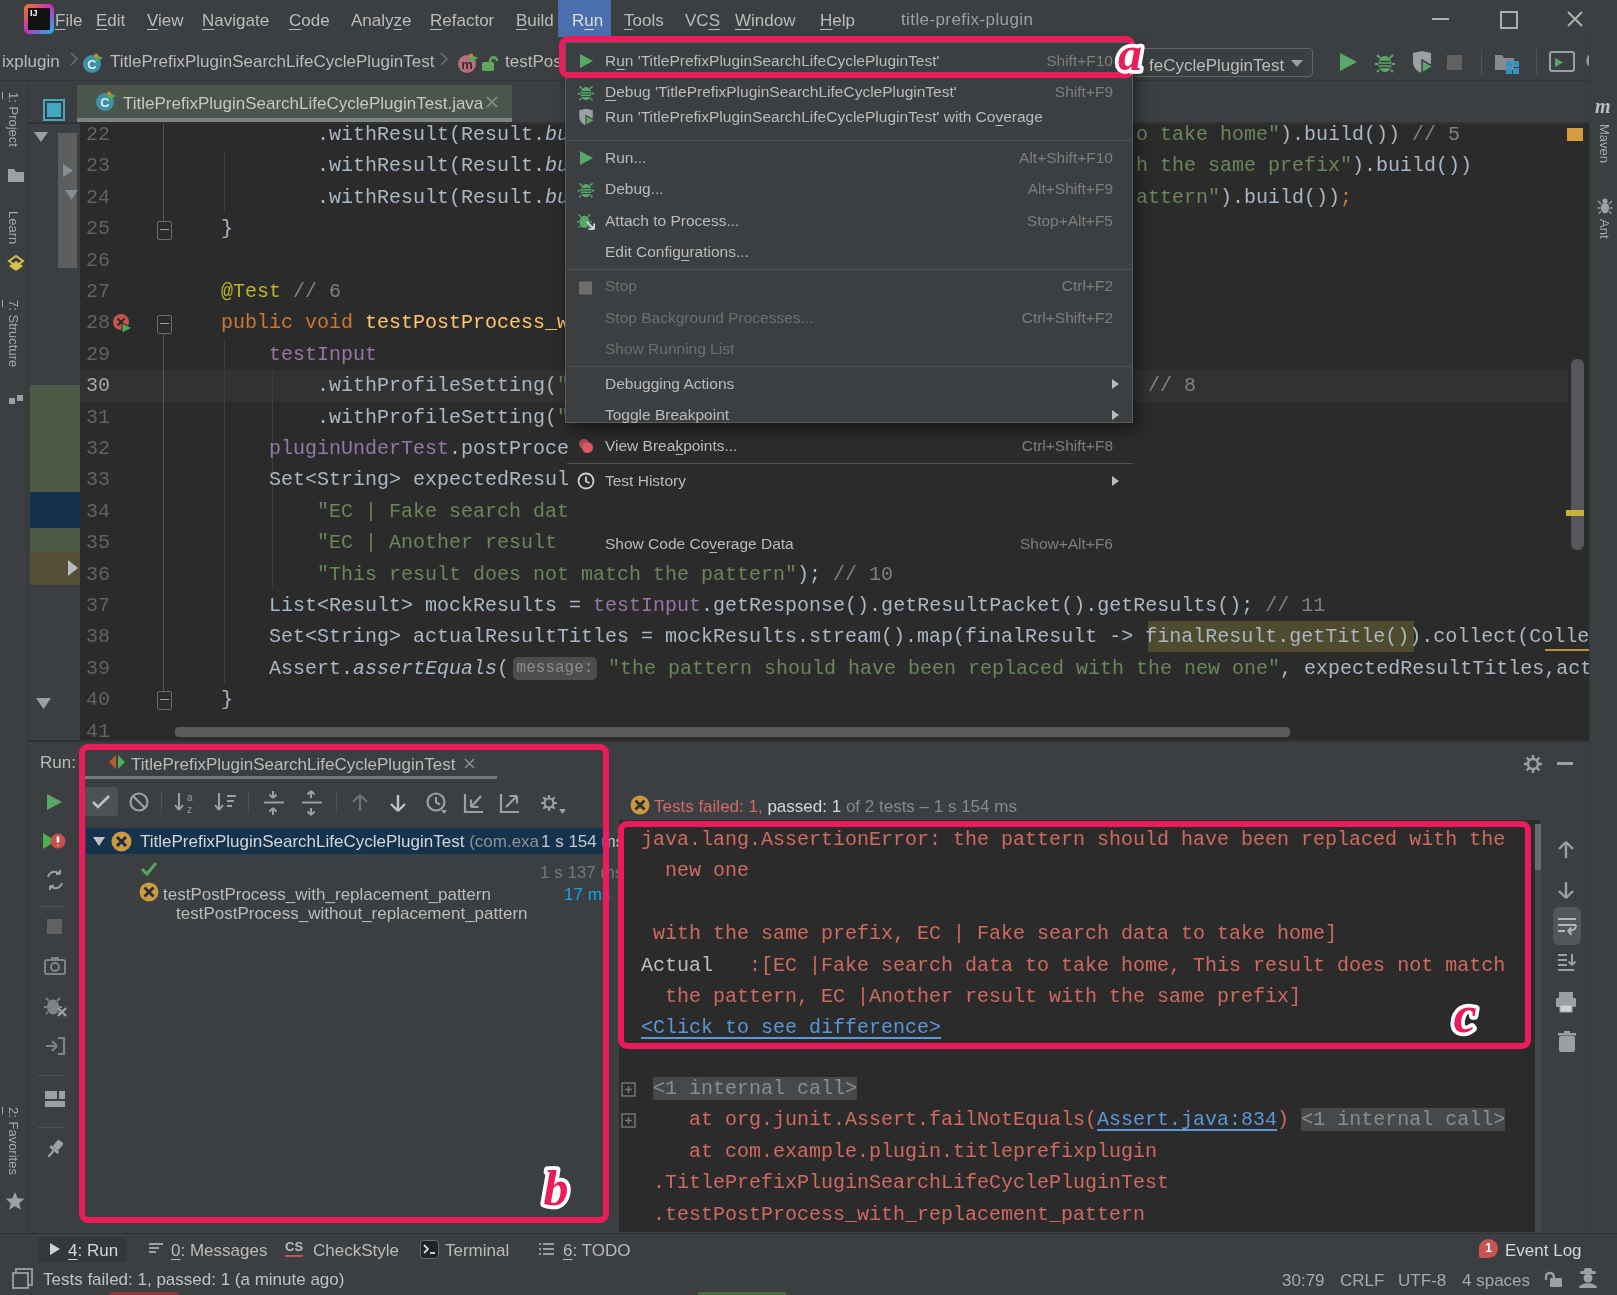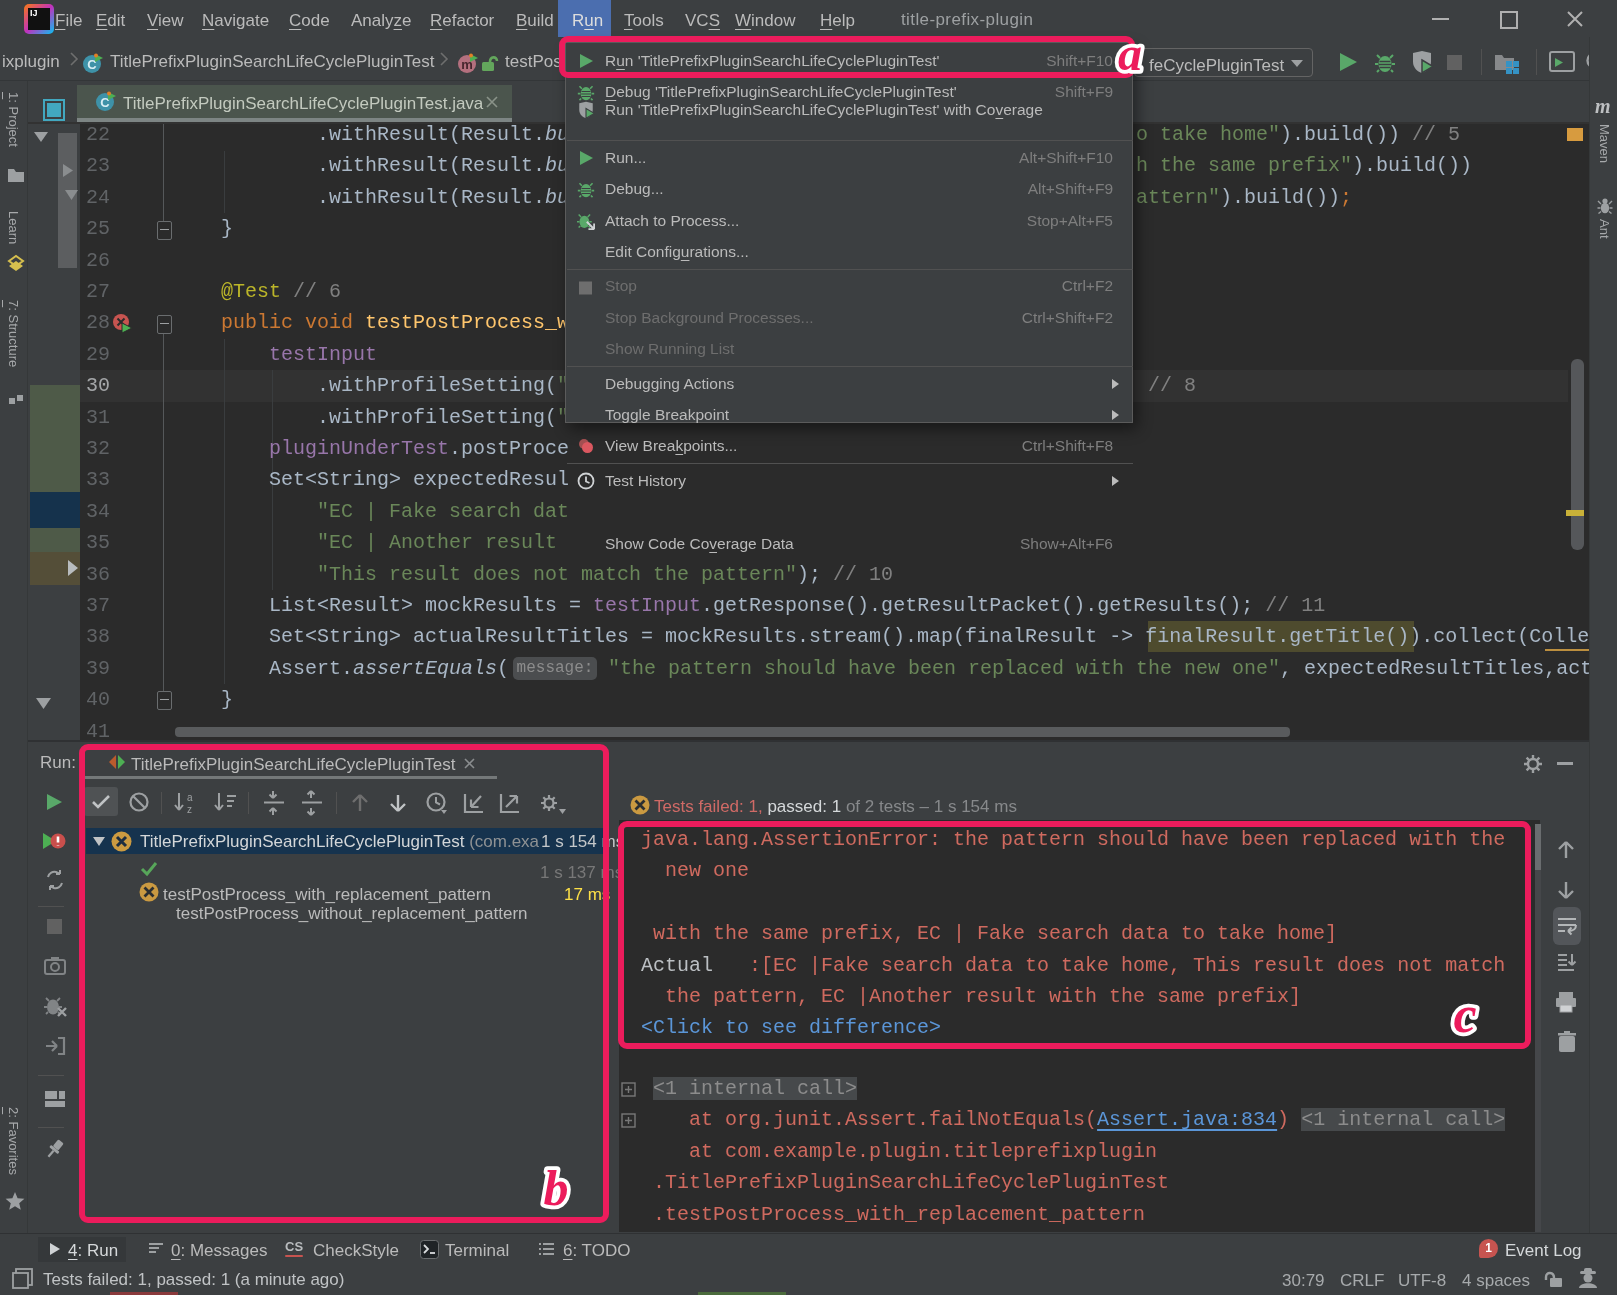--- a/index.html
+++ b/index.html
@@ -282,21 +282,21 @@
   </div>
   <div class="mrow" style="top:33.4px;">
     <svg class="ic" viewBox="0 0 22 22">
           <ellipse cx="11" cy="13" rx="6.5" ry="8" fill="#59a869"></ellipse>
           <path d="M6 7 L3 4 M16 7 L19 4 M4 13 L1 13 M18 13 L21 13 M5 19 L3 21 M17 19 L19 21" stroke="#59a869" stroke-width="2"></path>
           <path d="M5.5 10.5 h11 M5 13.5 h12 M5.5 16.5 h11" stroke="#3c3f41" stroke-width="1.3"></path>
         </svg>
     <div class="lbl"><span class="u">D</span>ebug 'TitlePrefixPluginSearchLifeCyclePluginTest'</div>
         <div class="sc">Shift+F9</div>
   </div>
-  <div class="mrow" style="top:51px;padding-left:45px;">
+  <div class="mrow" style="top:58px;padding-left:45px;">
     <svg class="ic" viewBox="0 0 24 24">
           <path d="M3 3 L12 1 L21 3 L21 12 C21 18 16 22 12 23 C8 22 3 18 3 12 Z" fill="#9da0a2"></path>
           <path d="M12 10 L23 16.5 L12 23 Z" fill="#59a869" stroke="#3c3f41" stroke-width="1.5"></path>
         </svg>
     <div class="lbl">Run 'TitlePrefixPluginSearchLifeCyclePluginTest' with Co<span class="u">v</span>erage</div>
   </div>
   <div class="msep" style="top:96.2px;">
         <div></div>
       </div>
   <div class="mrow" style="top:99.2px;">
@@ -509,34 +509,34 @@
 <svg class="ab" style="left:140px;top:860px;" width="18" height="18">
       <path d="M2 9 L7 14 L16 3" stroke="#57a65a" stroke-width="3" fill="none"></path>
     </svg>
 <div class="ab t" style="left:176px;top:863px;margin-top:41px;">testPostProcess_without_replacement_pattern</div>
 <div class="ab t" style="left:540px;top:863px;color:#787878;">1 s 137 ms</div>
 <svg class="ab" style="left:139px;top:882px;" width="20" height="20">
       <circle cx="10" cy="10" r="9.5" fill="#cb9a41"></circle>
       <path d="M5.5 5.5 L14.5 14.5 M14.5 5.5 L5.5 14.5" stroke="#2c2f31" stroke-width="2.8"></path>
     </svg>
 <div class="ab t" style="left:163px;top:885px;">testPostProcess_with_replacement_pattern</div>
-<div class="ab t" style="left:564px;top:885px;color:#fde047;">17 ms</div>
+<div class="ab t" style="left:564px;top:885px;color:#0ea5e9;">17 ms</div>
 
 <div class="ab" style="left:619px;top:820px;width:921px;height:412px;background:#2b2b2b;"></div>
 <svg class="ab" style="left:630px;top:795px;" width="20" height="20">
       <circle cx="10" cy="10" r="9.5" fill="#cb9a41"></circle>
       <path d="M5.5 5.5 L14.5 14.5 M14.5 5.5 L5.5 14.5" stroke="#2c2f31" stroke-width="2.8"></path>
     </svg>
 <div class="ab t" style="left:654px;top:797px;"><span style="color:#d06a66;">Tests failed: 1,</span> <span style="color:#d5d8da;">passed: 1</span> <span style="color:#87898b;">of 2 tests – 1 s 154 ms</span></div>
 <div class="con" style="left:641px;top:824px;">java.lang.AssertionError: the pattern should have been replaced with the</div>
 <div class="con" style="left:641px;top:855.4px;">  new one</div>
 <div class="con" style="left:641px;top:918.2px;"> with the same prefix, EC | Fake search data to take home]</div>
 <div class="con" style="left:641px;top:949.6px;"><span style="color:#bbbfc3;">Actual</span>   :[EC |Fake search data to take home, This result does not match</div>
 <div class="con" style="left:641px;top:981px;">  the pattern, EC |Another result with the same prefix]</div>
-<div class="con" style="left:641px;top:1012.4px;"><span style="color:#5b96d8;text-underline-offset:4px;">&lt;Click to see difference&gt;</span></div>
+<div class="con" style="left:641px;top:1012.4px;"><span style="color:#5b96d8;text-decoration:underline;text-underline-offset:4px;">&lt;Click to see difference&gt;</span></div>
 <svg class="ab" style="left:621px;top:1082px;" width="15" height="15">
       <rect x="1" y="1" width="13" height="13" fill="none" stroke="#787878" stroke-width="1.4"></rect>
       <path d="M4 7.5 h7 M7.5 4 v7" stroke="#787878" stroke-width="1.4"></path>
     </svg>
 <svg class="ab" style="left:621px;top:1113px;" width="15" height="15">
       <rect x="1" y="1" width="13" height="13" fill="none" stroke="#787878" stroke-width="1.4"></rect>
       <path d="M4 7.5 h7 M7.5 4 v7" stroke="#787878" stroke-width="1.4"></path>
     </svg>
 <div class="con" style="left:641px;top:1073px;"> <span class="pill">&lt;1 internal call&gt;</span></div>
 <div class="con" style="left:641px;top:1104.4px;">    at org.junit.Assert.failNotEquals(<span style="color:#5b96d8;text-decoration:underline;text-underline-offset:4px;">Assert.java:834</span>) <span class="pill">&lt;1 internal call&gt;</span></div>

